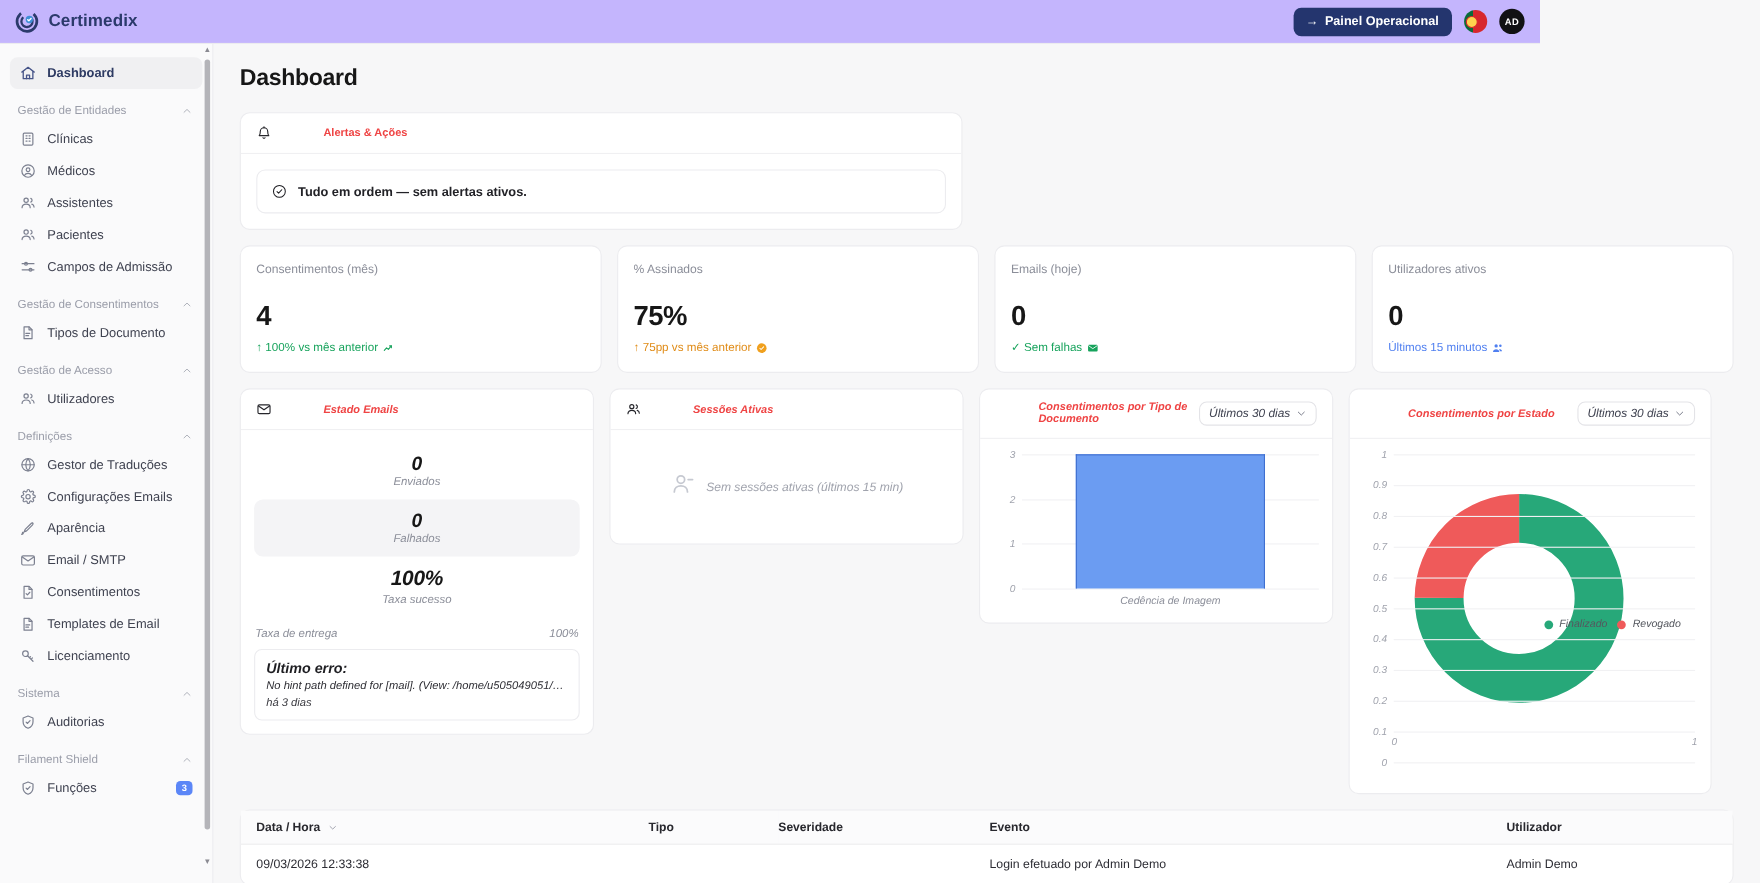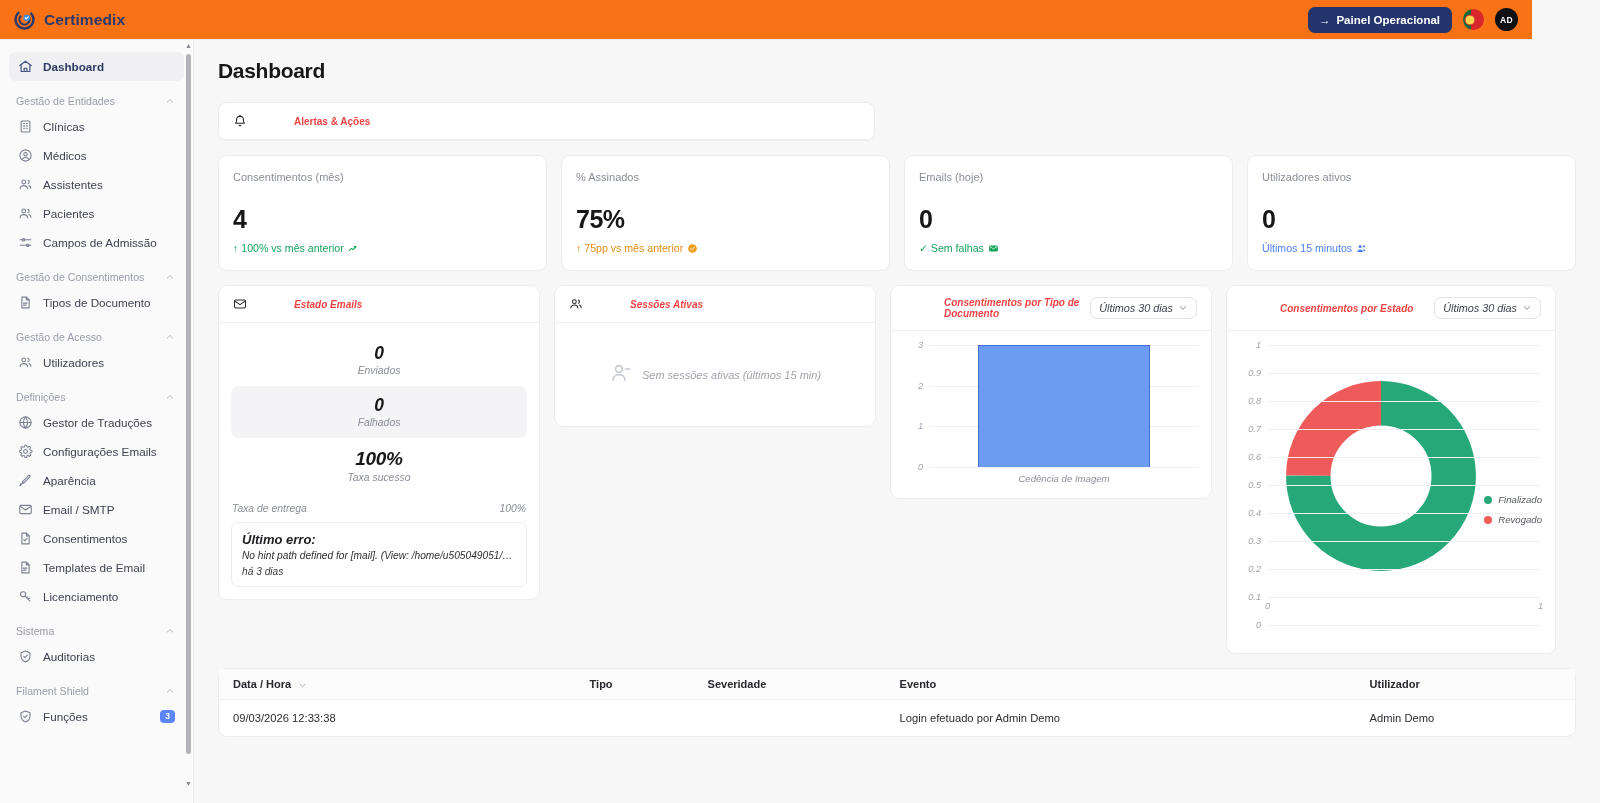--- a/index.html
+++ b/index.html
@@ -7,22 +7,22 @@
   html, body {
     width: 1600px; height: 803px;
     font-family: "Liberation Sans", "DejaVu Sans", sans-serif;
     background: #f7f7f8; color: #171717;
     overflow: hidden;
   }
   .app { position: relative; width: 1600px; height: 803px; }
 
   
   .topbar {
-    position: absolute; top: 0; left: 0; width: 1532px; height: 40px;
-    background: #f97316; border-bottom: 1px solid #ececef;
+    position: absolute; top: 0; left: 0; width: 1400px; height: 40px;
+    background: #c4b5fd; border-bottom: 1px solid #ececef;
     display: flex; align-items: center; z-index: 5;
   }
   .brand { display: flex; align-items: center; gap: 8px; padding-left: 13px; }
   .brand-mark { width: 23px; height: 23px; position: relative; }
   .brand-name { font-size: 15.5px; font-weight: 700; color: #2b3a6b; letter-spacing: .1px; }
   .topbar-right {
     margin-left: auto; display: flex; align-items: center; gap: 11px; padding-right: 14px;
   }
   .op-btn {
     background: #24356e; color: #fff; font-size: 11.5px; font-weight: 700;
@@ -177,22 +177,22 @@
   .dn-grid { position: absolute; left: 0; right: 0; height: 1px; background: #f1f1f3; }
   .dn-ytick {
     position: absolute; right: calc(100% + 6px); font-size: 9.2px;
     color: #a0a3ad; transform: translateY(-50%); white-space: nowrap;
   }
   .dn-xtick { position: absolute; bottom: 14px; font-size: 9.2px; color: #a0a3ad; }
   .dn-ring {
     position: absolute; left: 13px; top: 30px; width: 202px; height: 202px;
   }
   .dn-legend {
-    position: absolute; right: 13px; top: 163px;
-    display: flex; flex-direction: column; gap: 9px;
+    position: absolute; right: 27px; top: 163px;
+    display: flex; flex-direction: row; gap: 9px;
   }
   .dn-leg-item { display: flex; align-items: center; gap: 6px; font-size: 9.6px; color: #55585f; }
   .dot { width: 8px; height: 8px; border-radius: 50%; flex: none; }
 
   
   .table-card { margin-top: 14px; }
   .tbl-head {
     padding: 12px 14px; display: flex; align-items: center;
     border-bottom: 1px solid #f0f0f2;
   }
@@ -430,20 +430,31 @@
     <section class="card alerts-card">
       <div class="card-head">
         <span class="hd-icon">
           <svg viewBox="0 0 24 24" fill="none" stroke="currentColor" stroke-width="1.8" stroke-linecap="round" stroke-linejoin="round" width="14" height="14">
             <path d="M6.2 9.5a5.8 5.8 0 0 1 11.6 0c0 5 1.7 6.4 1.7 6.4H4.5s1.7-1.4 1.7-6.4z"></path>
             <path d="M10.4 19.3a1.9 1.9 0 0 0 3.2 0"></path>
               <path d="M12 2.2v1.6"></path>
           </svg>
         </span>
         <span class="card-title">Alertas &amp; Ações</span>
+      </div>
+      <div class="alert-body">
+        <div class="alert-box">
+          <span class="hd-icon">
+            <svg viewBox="0 0 24 24" fill="none" stroke="#1d1d22" stroke-width="1.6" width="14" height="14">
+              <circle cx="12" cy="12" r="9.2"></circle>
+              <path d="M8.3 12.3l2.5 2.5 4.9-5.4" stroke-linecap="round" stroke-linejoin="round"></path>
+            </svg>
+          </span>
+          <span>Tudo em ordem — sem alertas ativos.</span>
+        </div>
       </div>
     </section>
 
     <div class="kpi-row" id="kpi-row">
         <section class="card kpi">
           <div class="kpi-label">Consentimentos (mês)</div>
           <div class="kpi-value">4</div>
           <div class="kpi-sub green">
             <span>↑ 100% vs mês anterior</span>
             <span class="mini"><svg viewBox="0 0 24 24" fill="none" stroke="#17a35c" stroke-width="2.2" stroke-linecap="round" stroke-linejoin="round" width="11" height="11">

